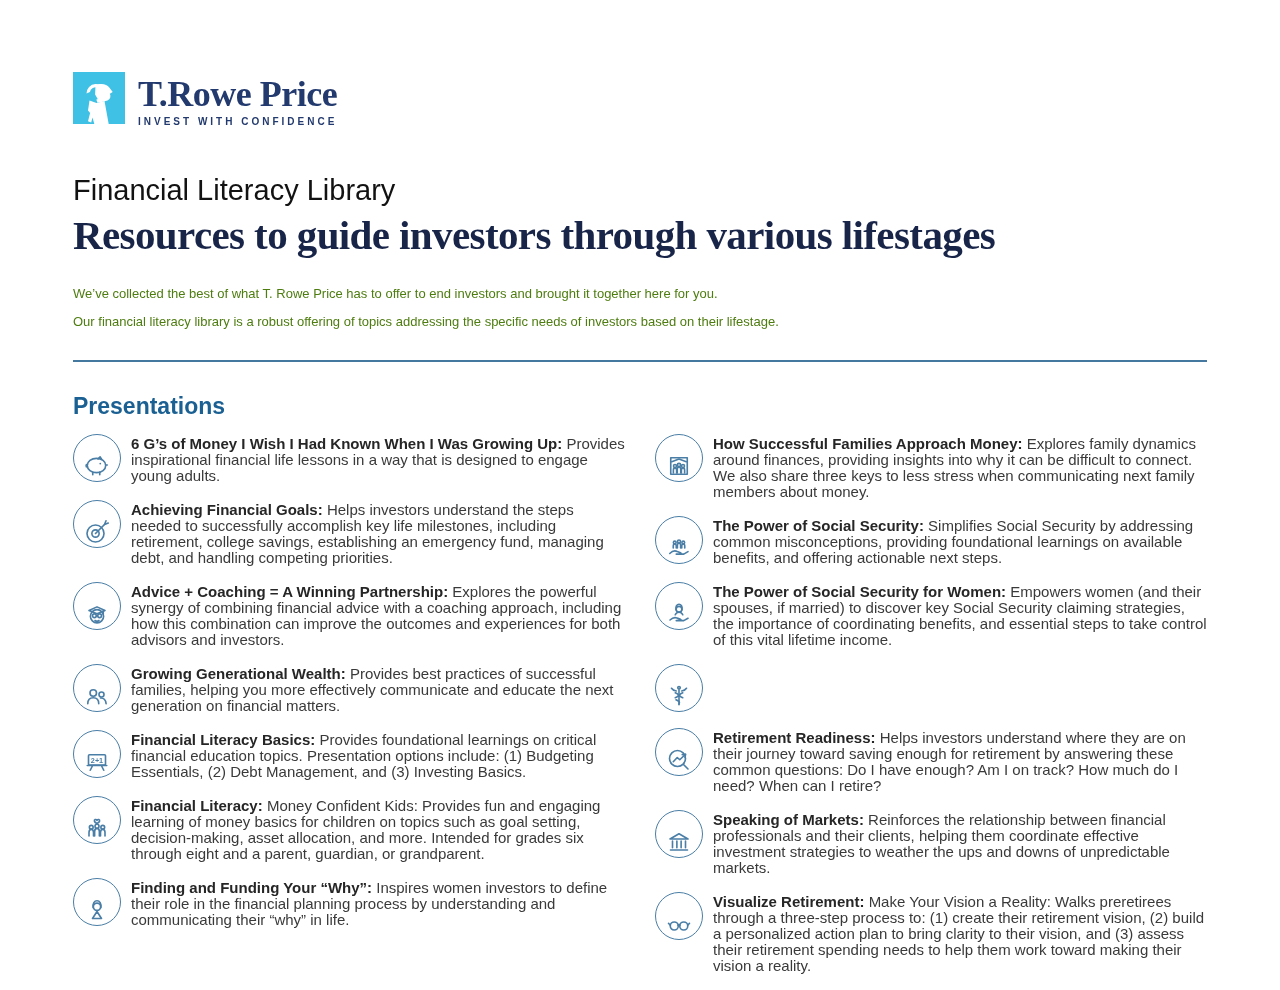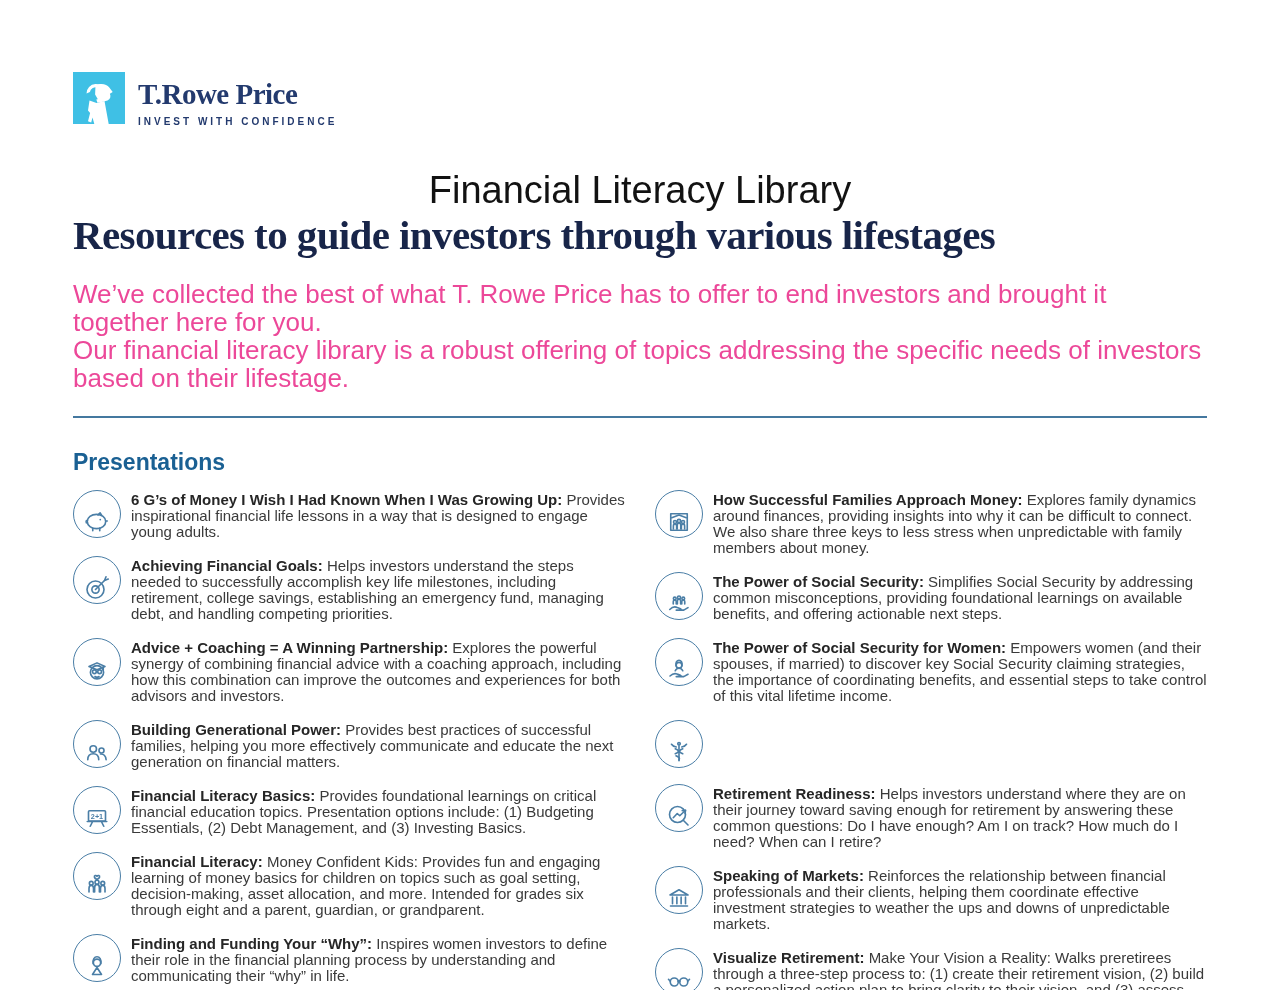--- a/index.html
+++ b/index.html
@@ -10,34 +10,34 @@
     color:#3a3a3a;
   }
   .page { padding:72px 73px 0 73px; }
 
   
   .logo-row { display:flex; align-items:flex-start; }
   .logo-square { width:52px; height:52px; background:#3FC0E5; flex:0 0 52px; }
   .logo-textblock { margin-left:13px; padding-top:6px; }
   .wordmark {
     font-family:"Liberation Serif", serif; font-weight:bold;
-    font-size:29px; line-height:32px; color:#233A6E; letter-spacing:-0.5px;
+    font-size:36px; line-height:32px; color:#233A6E; letter-spacing:-0.5px;
   }
   .tagline {
     margin-top:6px; font-size:10px; font-weight:bold;
     letter-spacing:3px; color:#233A6E;
   }
 
   
-  .eyebrow { margin-top:46px; font-size:38px; line-height:34px; font-weight:400; color:#121212;text-align:center; }
+  .eyebrow { margin-top:46px; font-size:29px; line-height:34px; font-weight:400; color:#121212; }
   .main-title {
     margin-top:5px; font-family:"Liberation Serif", serif; font-weight:bold;
     font-size:41px; line-height:47px; letter-spacing:-0.6px; color:#182549;
   }
-  .intro { margin-top:21px; font-size:26px; line-height:28px; color:#ec4899; }
+  .intro { margin-top:21px; font-size:13px; line-height:28px; color:#4d7c0f; }
   .rule { margin-top:24px; border-top:2px solid #44789F; }
 
   
   .section-title { margin-top:31px; font-size:23px; line-height:27px; font-weight:bold; color:#1A6093; }
   .columns { display:flex; gap:30px; margin-top:14px; }
   .col { width:552px; display:flex; flex-direction:column; }
   .item { display:flex; margin-bottom:16px; min-height:48px; }
   .badge {
     flex:0 0 48px; width:48px; height:48px; border-radius:50%;
     border:1.5px solid #4A7EA6; display:flex; align-items:flex-end; justify-content:center;
@@ -126,21 +126,21 @@
 
       <div class="item">
         <div class="badge">
           <svg class="ic" viewBox="0 0 24 24">
             <circle cx="9" cy="9.6" r="2.6"></circle>
             <path d="M4.6 18.2 c0-3.2 2-4.8 4.4-4.8 s4.4 1.6 4.4 4.8"></path>
             <circle cx="15.6" cy="10.8" r="2"></circle>
             <path d="M14.8 13.6 c2.4-.2 4.3 1.4 4.5 4.6"></path>
           </svg>
         </div>
-        <p class="txt"><span class="bt">Building Generational Power:</span> <span>Provides best practices of successful families, helping you more effectively communicate and educate the next generation on financial matters.</span></p>
+        <p class="txt"><span class="bt">Growing Generational Wealth:</span> <span>Provides best practices of successful families, helping you more effectively communicate and educate the next generation on financial matters.</span></p>
       </div>
 
       <div class="item">
         <div class="badge">
           <svg class="ic" viewBox="0 0 24 24">
             <rect x="5.2" y="6.2" width="13.6" height="8.2" rx="0.8"></rect>
             <text x="12" y="12.4" text-anchor="middle" font-size="5.8" font-weight="bold" font-family="Liberation Sans, sans-serif" fill="#4A7EA6" stroke="none">2+1</text>
             <path d="M4.2 14.8 h15.6 M8.4 15 l-1.8 3.6 M15.6 15 l1.8 3.6"></path>
           </svg>
         </div>
@@ -183,21 +183,21 @@
             <rect x="5.4" y="5.4" width="13.2" height="13.2"></rect>
             <path d="M6.2 8.6 l5.8-2.2 5.8 2.2"></path>
             <circle cx="8.8" cy="12" r="1.2"></circle>
             <path d="M7.5 17.6 v-2.2 c0-1.2 .6-1.9 1.3-1.9 s1.3 .7 1.3 1.9 v2.2"></path>
             <circle cx="12" cy="11.2" r="1.3"></circle>
             <path d="M10.6 17.6 v-2.8 c0-1.3 .6-2 1.4-2 s1.4 .7 1.4 2 v2.8"></path>
             <circle cx="15.2" cy="12" r="1.2"></circle>
             <path d="M13.9 17.6 v-2.2 c0-1.2 .6-1.9 1.3-1.9 s1.3 .7 1.3 1.9 v2.2"></path>
           </svg>
         </div>
-        <p class="txt"><span class="bt">How Successful Families Approach Money:</span> <span>Explores family dynamics around finances, providing insights into why it can be difficult to connect. We also share three keys to less stress when unpredictable with family members about money.</span></p>
+        <p class="txt"><span class="bt">How Successful Families Approach Money:</span> <span>Explores family dynamics around finances, providing insights into why it can be difficult to connect. We also share three keys to less stress when communicating next family members about money.</span></p>
       </div>
 
       <div class="item">
         <div class="badge">
           <svg class="ic" viewBox="0 0 24 24">
             <circle cx="8.6" cy="7.6" r="1.1"></circle>
               <path d="M7.4 12 v-1.6 c0-1 .5-1.6 1.2-1.6 s1.2 .6 1.2 1.6 V12"></path>
             <circle cx="12" cy="6.8" r="1.2"></circle>
               <path d="M10.7 12 v-2 c0-1.1 .5-1.8 1.3-1.8 s1.3 .7 1.3 1.8 v2"></path>
             <circle cx="15.4" cy="7.6" r="1.1"></circle>

